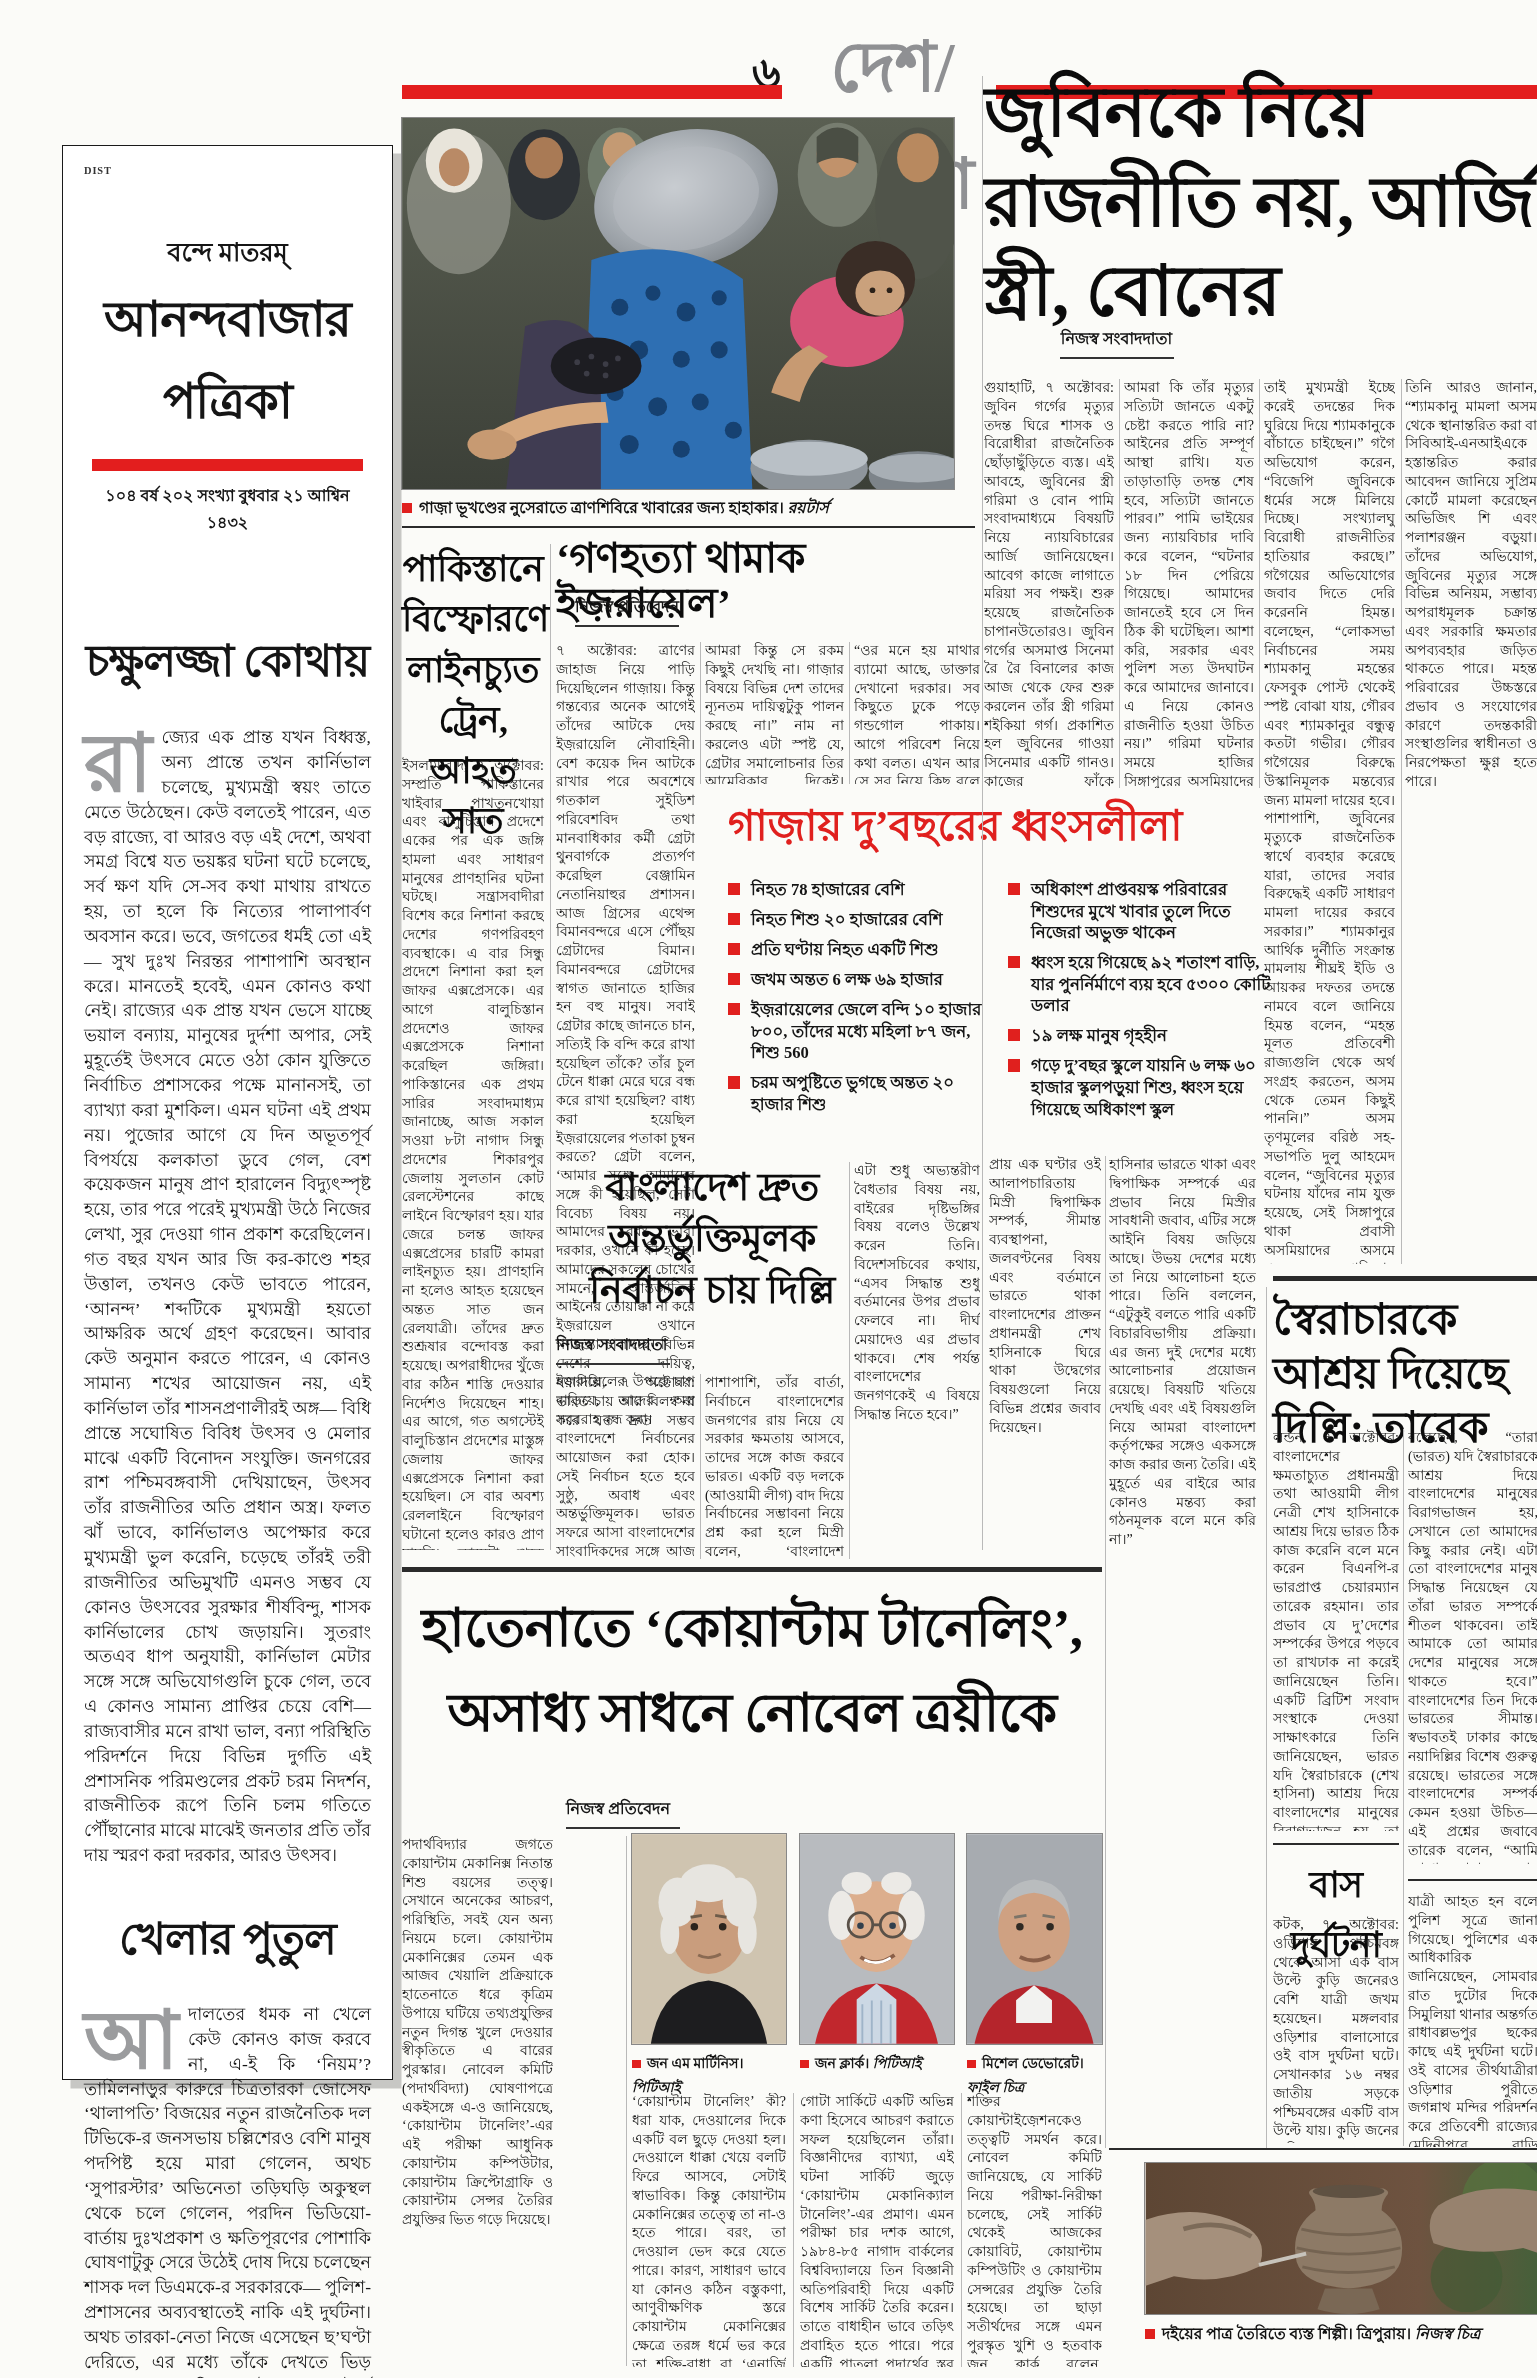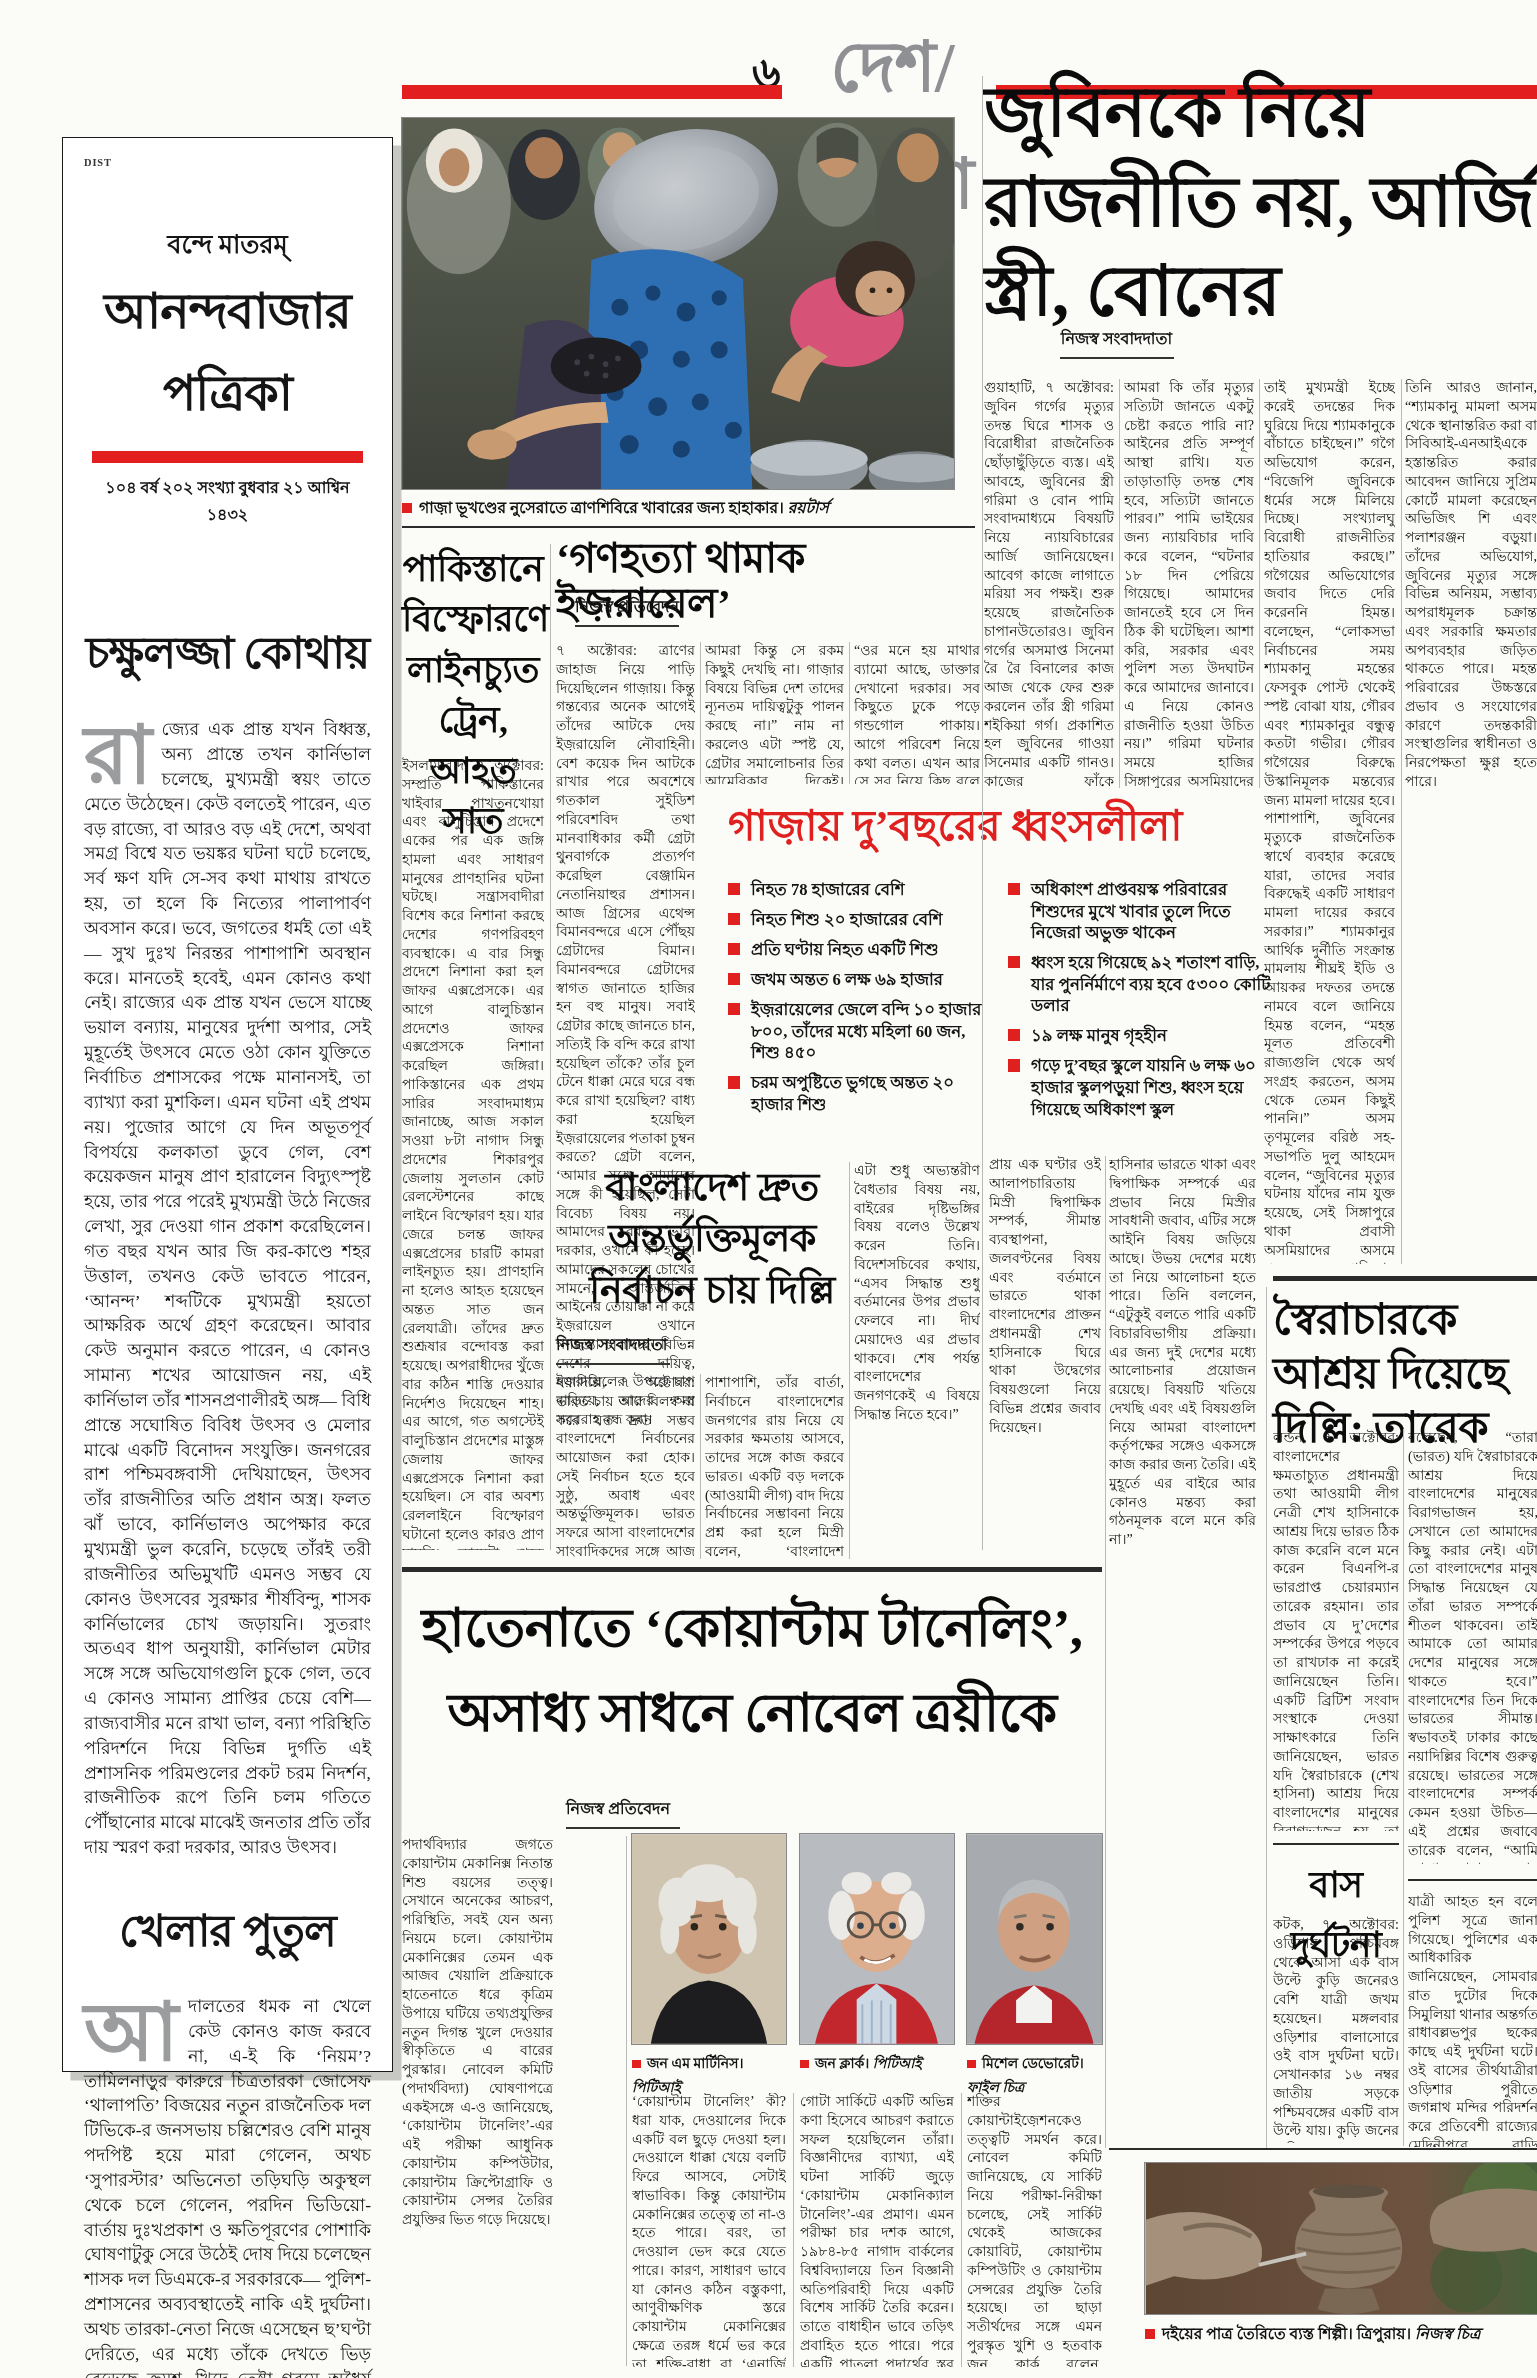--- a/index.html
+++ b/index.html
@@ -42,21 +42,21 @@
   .photo-frame{outline:0.9px solid #888;}
 </style>
 </head>
 <body>
 
 <div class="abs pageno" style="left:752px;top:40px;">৬</div>
 <div class="abs redbar" style="left:402px;top:85px;width:380px;background:#e31e1e;"></div>
 <div class="abs section-title" style="left:795px;top:13.2px;width:194px;text-align:center;">দেশ/বিদেশ</div>
 <div class="abs redbar" style="left:996px;top:85px;width:542px;background:#e31e1e;"></div>
 
-<div class="abs edbox" style="left:62px;top:137px;width:331px;height:1935px;">
+<div class="abs edbox" style="left:62px;top:145px;width:331px;height:1935px;">
   <div class="dist">DIST</div>
   <div class="motto">বন্দে মাতরম্</div>
   <div class="mast-title">আনন্দবাজার পত্রিকা</div>
   <div class="mast-bar" style="background:#e31e1e;"></div>
   <div class="issue">১০৪ বর্ষ ২০২ সংখ্যা বুধবার ২১ আশ্বিন ১৪৩২</div>
 
   <div class="ed-h" style="margin-top:91px;">চক্ষুলজ্জা কোথায়</div>
   <div class="ed-body" style="margin-top:24.6px;">
     <span class="dropcap">রা</span><span>জ্যের এক প্রান্ত যখন বিধ্বস্ত, অন্য প্রান্তে তখন কার্নিভাল চলেছে, মুখ্যমন্ত্রী স্বয়ং তাতে মেতে উঠেছেন। কেউ বলতেই পারেন, এত বড় রাজ্যে, বা আরও বড় এই দেশে, অথবা সমগ্র বিশ্বে যত ভয়ঙ্কর ঘটনা ঘটে চলেছে, সর্ব ক্ষণ যদি সে-সব কথা মাথায় রাখতে হয়, তা হলে কি নিত্যের পালাপার্বণ অবসান করে। ভবে, জগতের ধর্মই তো এই— সুখ দুঃখ নিরন্তর পাশাপাশি অবস্থান করে। মানতেই হবেই, এমন কোনও কথা নেই। রাজ্যের এক প্রান্ত যখন ভেসে যাচ্ছে ভয়াল বন্যায়, মানুষের দুর্দশা অপার, সেই মুহূর্তেই উৎসবে মেতে ওঠা কোন যুক্তিতে নির্বাচিত প্রশাসকের পক্ষে মানানসই, তা ব্যাখ্যা করা মুশকিল। এমন ঘটনা এই প্রথম নয়। পুজোর আগে যে দিন অভূতপূর্ব বিপর্যয়ে কলকাতা ডুবে গেল, বেশ কয়েকজন মানুষ প্রাণ হারালেন বিদ্যুৎস্পৃষ্ট হয়ে, তার পরে পরেই মুখ্যমন্ত্রী উঠে নিজের লেখা, সুর দেওয়া গান প্রকাশ করেছিলেন। গত বছর যখন আর জি কর-কাণ্ডে শহর উত্তাল, তখনও কেউ ভাবতে পারেন, ‘আনন্দ’ শব্দটিকে মুখ্যমন্ত্রী হয়তো আক্ষরিক অর্থে গ্রহণ করেছেন। আবার কেউ অনুমান করতে পারেন, এ কোনও সামান্য শখের আয়োজন নয়, এই কার্নিভাল তাঁর শাসনপ্রণালীরই অঙ্গ— বিধি প্রান্তে সঘোষিত বিবিধ উৎসব ও মেলার মাঝে একটি বিনোদন সংযুক্তি। জনগরের রাশ পশ্চিমবঙ্গবাসী দেখিয়াছেন, উৎসব তাঁর রাজনীতির অতি প্রধান অস্ত্র। ফলত ঝাঁ ভাবে, কার্নিভালও অপেক্ষার করে মুখ্যমন্ত্রী ভুল করেনি, চড়েছে তাঁরই তরী রাজনীতির অভিমুখটি এমনও সম্ভব যে কোনও উৎসবের সুরক্ষার শীর্ষবিন্দু, শাসক কার্নিভালের চোখ জড়ায়নি। সুতরাং অতএব ধাপ অনুযায়ী, কার্নিভাল মেটার সঙ্গে সঙ্গে অভিযোগগুলি চুকে গেল, তবে এ কোনও সামান্য প্রাপ্তির চেয়ে বেশি— রাজ্যবাসীর মনে রাখা ভাল, বন্যা পরিস্থিতি পরিদর্শনে দিয়ে বিভিন্ন দুর্গতি এই প্রশাসনিক পরিমণ্ডলের প্রকট চরম নিদর্শন, রাজনীতিক রূপে তিনি চলম গতিতে পৌঁছানোর মাঝে মাঝেই জনতার প্রতি তাঁর দায় স্মরণ করা দরকার, আরও উৎসব।</span>
   </div>
@@ -174,21 +174,21 @@
 <div class="abs jt bd" style="left:854px;top:642px;width:126px;height:142px;overflow:hidden;">“ওর মনে হয় মাথার ব্যামো আছে, ডাক্তার দেখানো দরকার। সব কিছুতে ঢুকে পড়ে গন্ডগোল পাকায়। আগে পরিবেশ নিয়ে কথা বলত। এখন আর সে সব নিয়ে কিছু বলে না। আর কোনও কারণ ছাড়াই রেগে যায়।” এ দিকে, ট্রাম্পের প্রস্তাবিত শান্তি চুক্তি বাস্তবায়িত করতে মিশরে আলোচনায় বসেছেন ইজ়রায়েল ও হামাসের প্রতিনিধিরা। তার মধ্যেই মধ্য গাজ়া ভূখণ্ডে আজ এক শিশুর মৃত্যু হয়েছে।</div>
 
 <div class="abs" style="left:728px;top:793px;width:558px;height:352px;">
   <div class="fb-title" style="color:#e0201e;">গাজ়ায় দু’বছরের ধ্বংসলীলা</div>
   <div style="display:flex;gap:17px;margin-top:15px;">
     <div style="width:263px;">
       <div class="fb-item"><span class="sq" style="background:#e0201e;"></span><span>নিহত 78 হাজারের বেশি</span></div>
       <div class="fb-item"><span class="sq" style="background:#e0201e;"></span><span>নিহত শিশু ২০ হাজারের বেশি</span></div>
       <div class="fb-item"><span class="sq" style="background:#e0201e;"></span><span>প্রতি ঘণ্টায় নিহত একটি শিশু</span></div>
       <div class="fb-item"><span class="sq" style="background:#e0201e;"></span><span>জখম অন্তত 6 লক্ষ ৬৯ হাজার</span></div>
-      <div class="fb-item"><span class="sq" style="background:#e0201e;"></span><span>ইজ়রায়েলের জেলে বন্দি ১০ হাজার ৮০০, তাঁদের মধ্যে মহিলা 60 জন, শিশু ৪৫০</span></div>
+      <div class="fb-item"><span class="sq" style="background:#e0201e;"></span><span>ইজ়রায়েলের জেলে বন্দি ১০ হাজার ৮০০, তাঁদের মধ্যে মহিলা ৮৭ জন, শিশু 560</span></div>
       <div class="fb-item"><span class="sq" style="background:#e0201e;"></span><span>চরম অপুষ্টিতে ভুগছে অন্তত ২০ হাজার শিশু</span></div>
     </div>
     <div style="width:263px;">
       <div class="fb-item"><span class="sq" style="background:#e0201e;"></span><span>অধিকাংশ প্রাপ্তবয়স্ক পরিবারের শিশুদের মুখে খাবার তুলে দিতে নিজেরা অভুক্ত থাকেন</span></div>
       <div class="fb-item"><span class="sq" style="background:#e0201e;"></span><span>ধ্বংস হয়ে গিয়েছে ৯২ শতাংশ বাড়ি, যার পুনর্নির্মাণে ব্যয় হবে ৫৩০০ কোটি ডলার</span></div>
       <div class="fb-item"><span class="sq" style="background:#e0201e;"></span><span>১৯ লক্ষ মানুষ গৃহহীন</span></div>
       <div class="fb-item"><span class="sq" style="background:#e0201e;"></span><span>গড়ে দু’বছর স্কুলে যায়নি ৬ লক্ষ ৬০ হাজার স্কুলপড়ুয়া শিশু, ধ্বংস হয়ে গিয়েছে অধিকাংশ স্কুল</span></div>
     </div>
   </div>
 </div>

